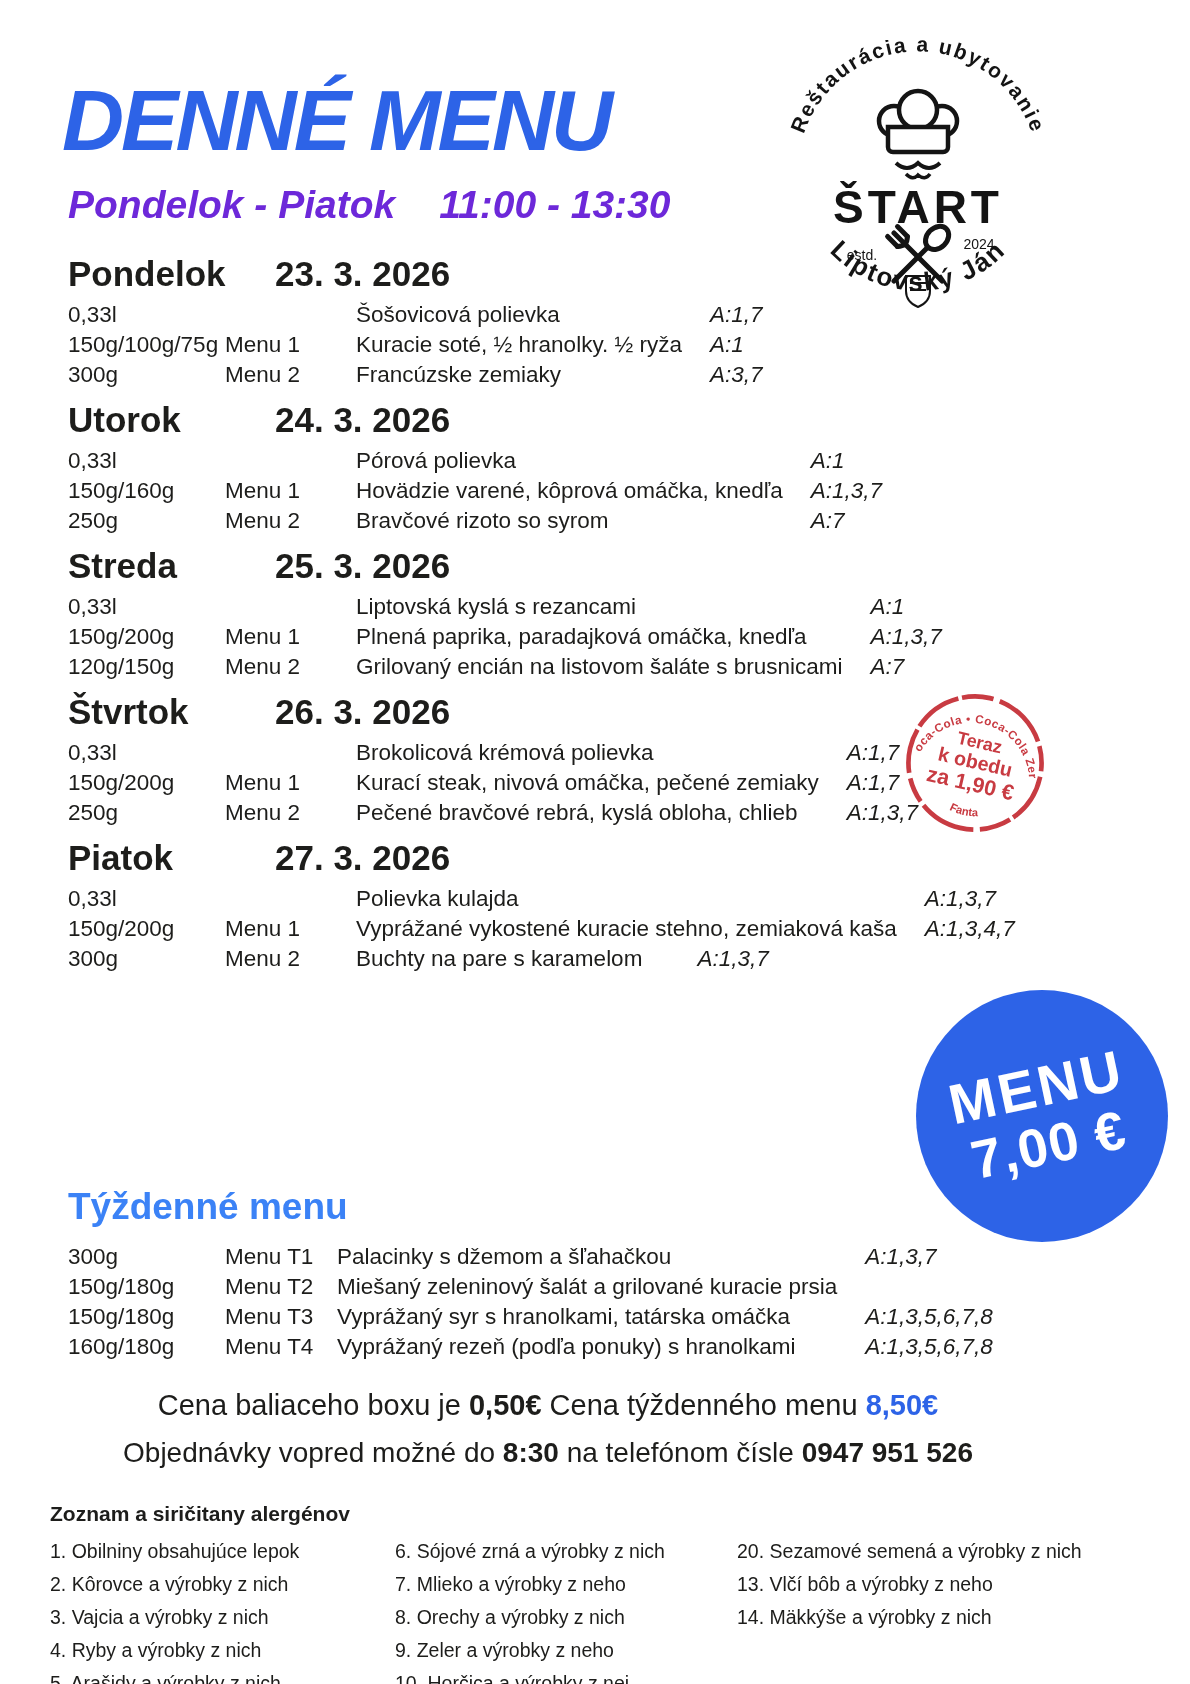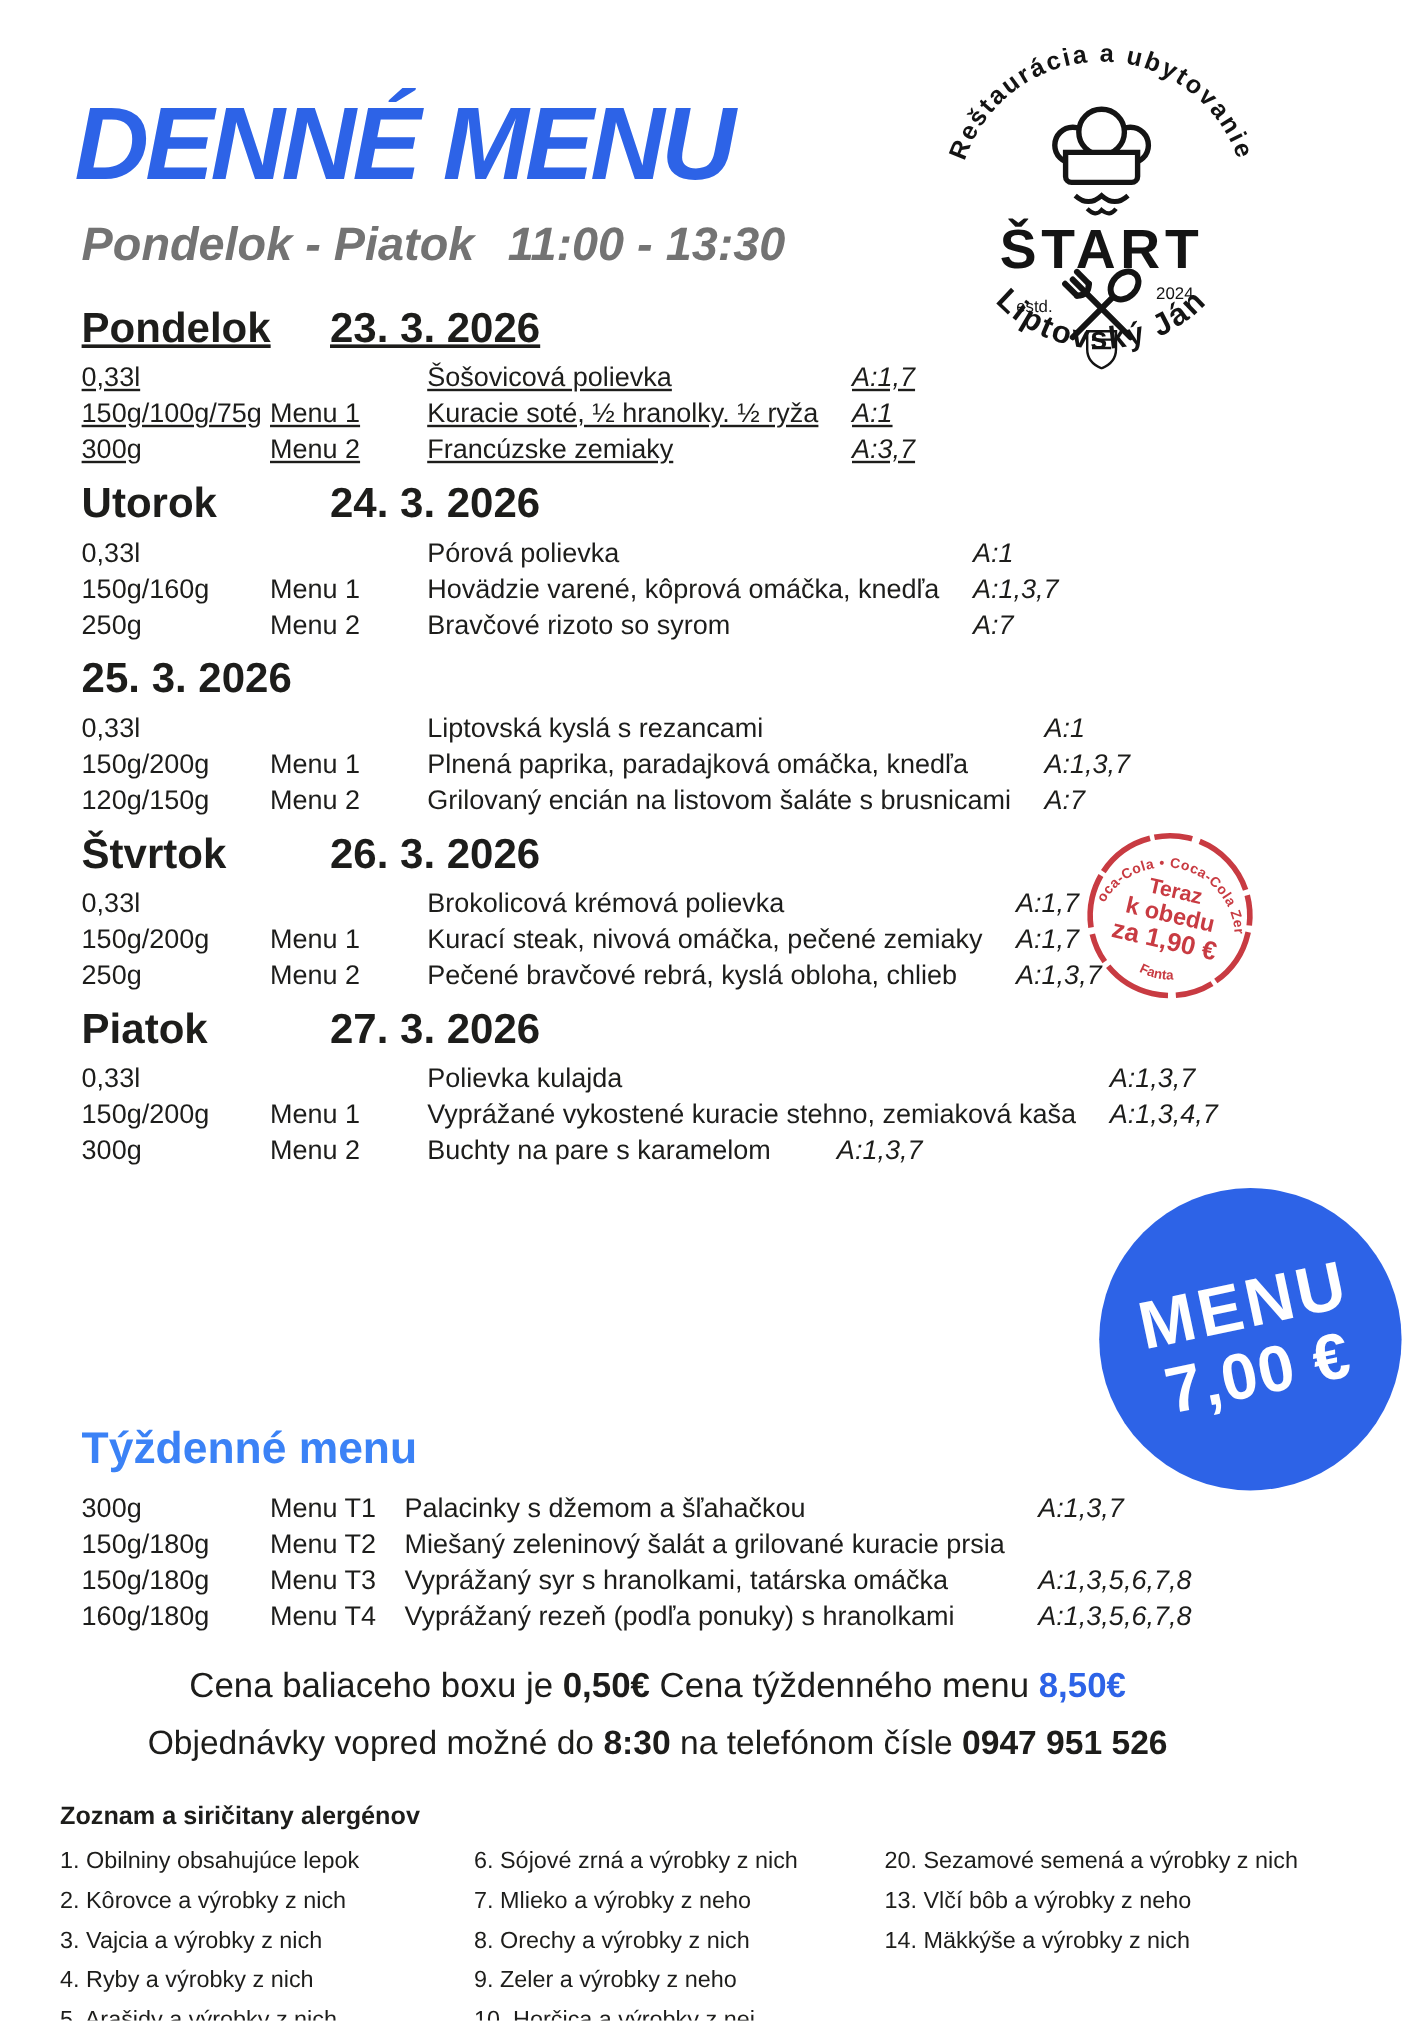--- a/index.html
+++ b/index.html
@@ -17,29 +17,29 @@
     margin:74px 0 0 62px;
     font-size:86px;line-height:92px;
     font-weight:bold;font-style:italic;
     letter-spacing:-3px;
     color:#2d63e7;
   }
   .subtitle{
     margin:16px 0 0 68px;
     font-size:39px;line-height:46px;
     font-weight:bold;font-style:italic;
-    color:#737373;
-    display:flex;gap:28px;
+    color:#6d28d9;
+    display:flex;gap:44px;
   }
   
   .logo{position:absolute;left:782px;top:40px;width:272px;height:268px;}
   
   .days{margin:26px 0 0 68px;}
   .day{margin-top:10px;}
-  .day:first-child{margin-top:1px;text-decoration:underline;}
+  .day:first-child{margin-top:1px;}
   .day-head{margin:0 0 6px 0;font-size:35px;line-height:40px;font-weight:bold;display:flex;}
   .day-name{display:inline-block;min-width:207px;}
   .rows{display:grid;grid-template-columns:157px 131px max-content 1fr;}
   .row{display:contents;}
   .cell{font-size:22.5px;line-height:30px;white-space:nowrap;}
   .c-all{font-style:italic;padding-left:28px;}
   .inline-all{font-style:italic;margin-left:55px;}
   
   .stamp{position:absolute;left:900px;top:688px;width:150px;height:150px;transform:rotate(13deg);opacity:.9;}
   
@@ -173,20 +173,21 @@
           <span class="cell c-portion">250g</span>
           <span class="cell c-menu">Menu 2</span>
           <span class="cell c-dish">Bravčové rizoto so syrom</span>
           <span class="cell c-all">A:7</span>
         </div>
       </div>
     </section>
 
     <section class="day">
       <h2 class="day-head">
+        <span class="day-name">Streda</span>
         <span class="day-date">25. 3. 2026</span>
       </h2>
       <div class="rows">
         <div class="row">
           <span class="cell c-portion">0,33l</span>
           <span class="cell c-menu"></span>
           <span class="cell c-dish">Liptovská kyslá s rezancami</span>
           <span class="cell c-all">A:1</span>
         </div>
         <div class="row">

